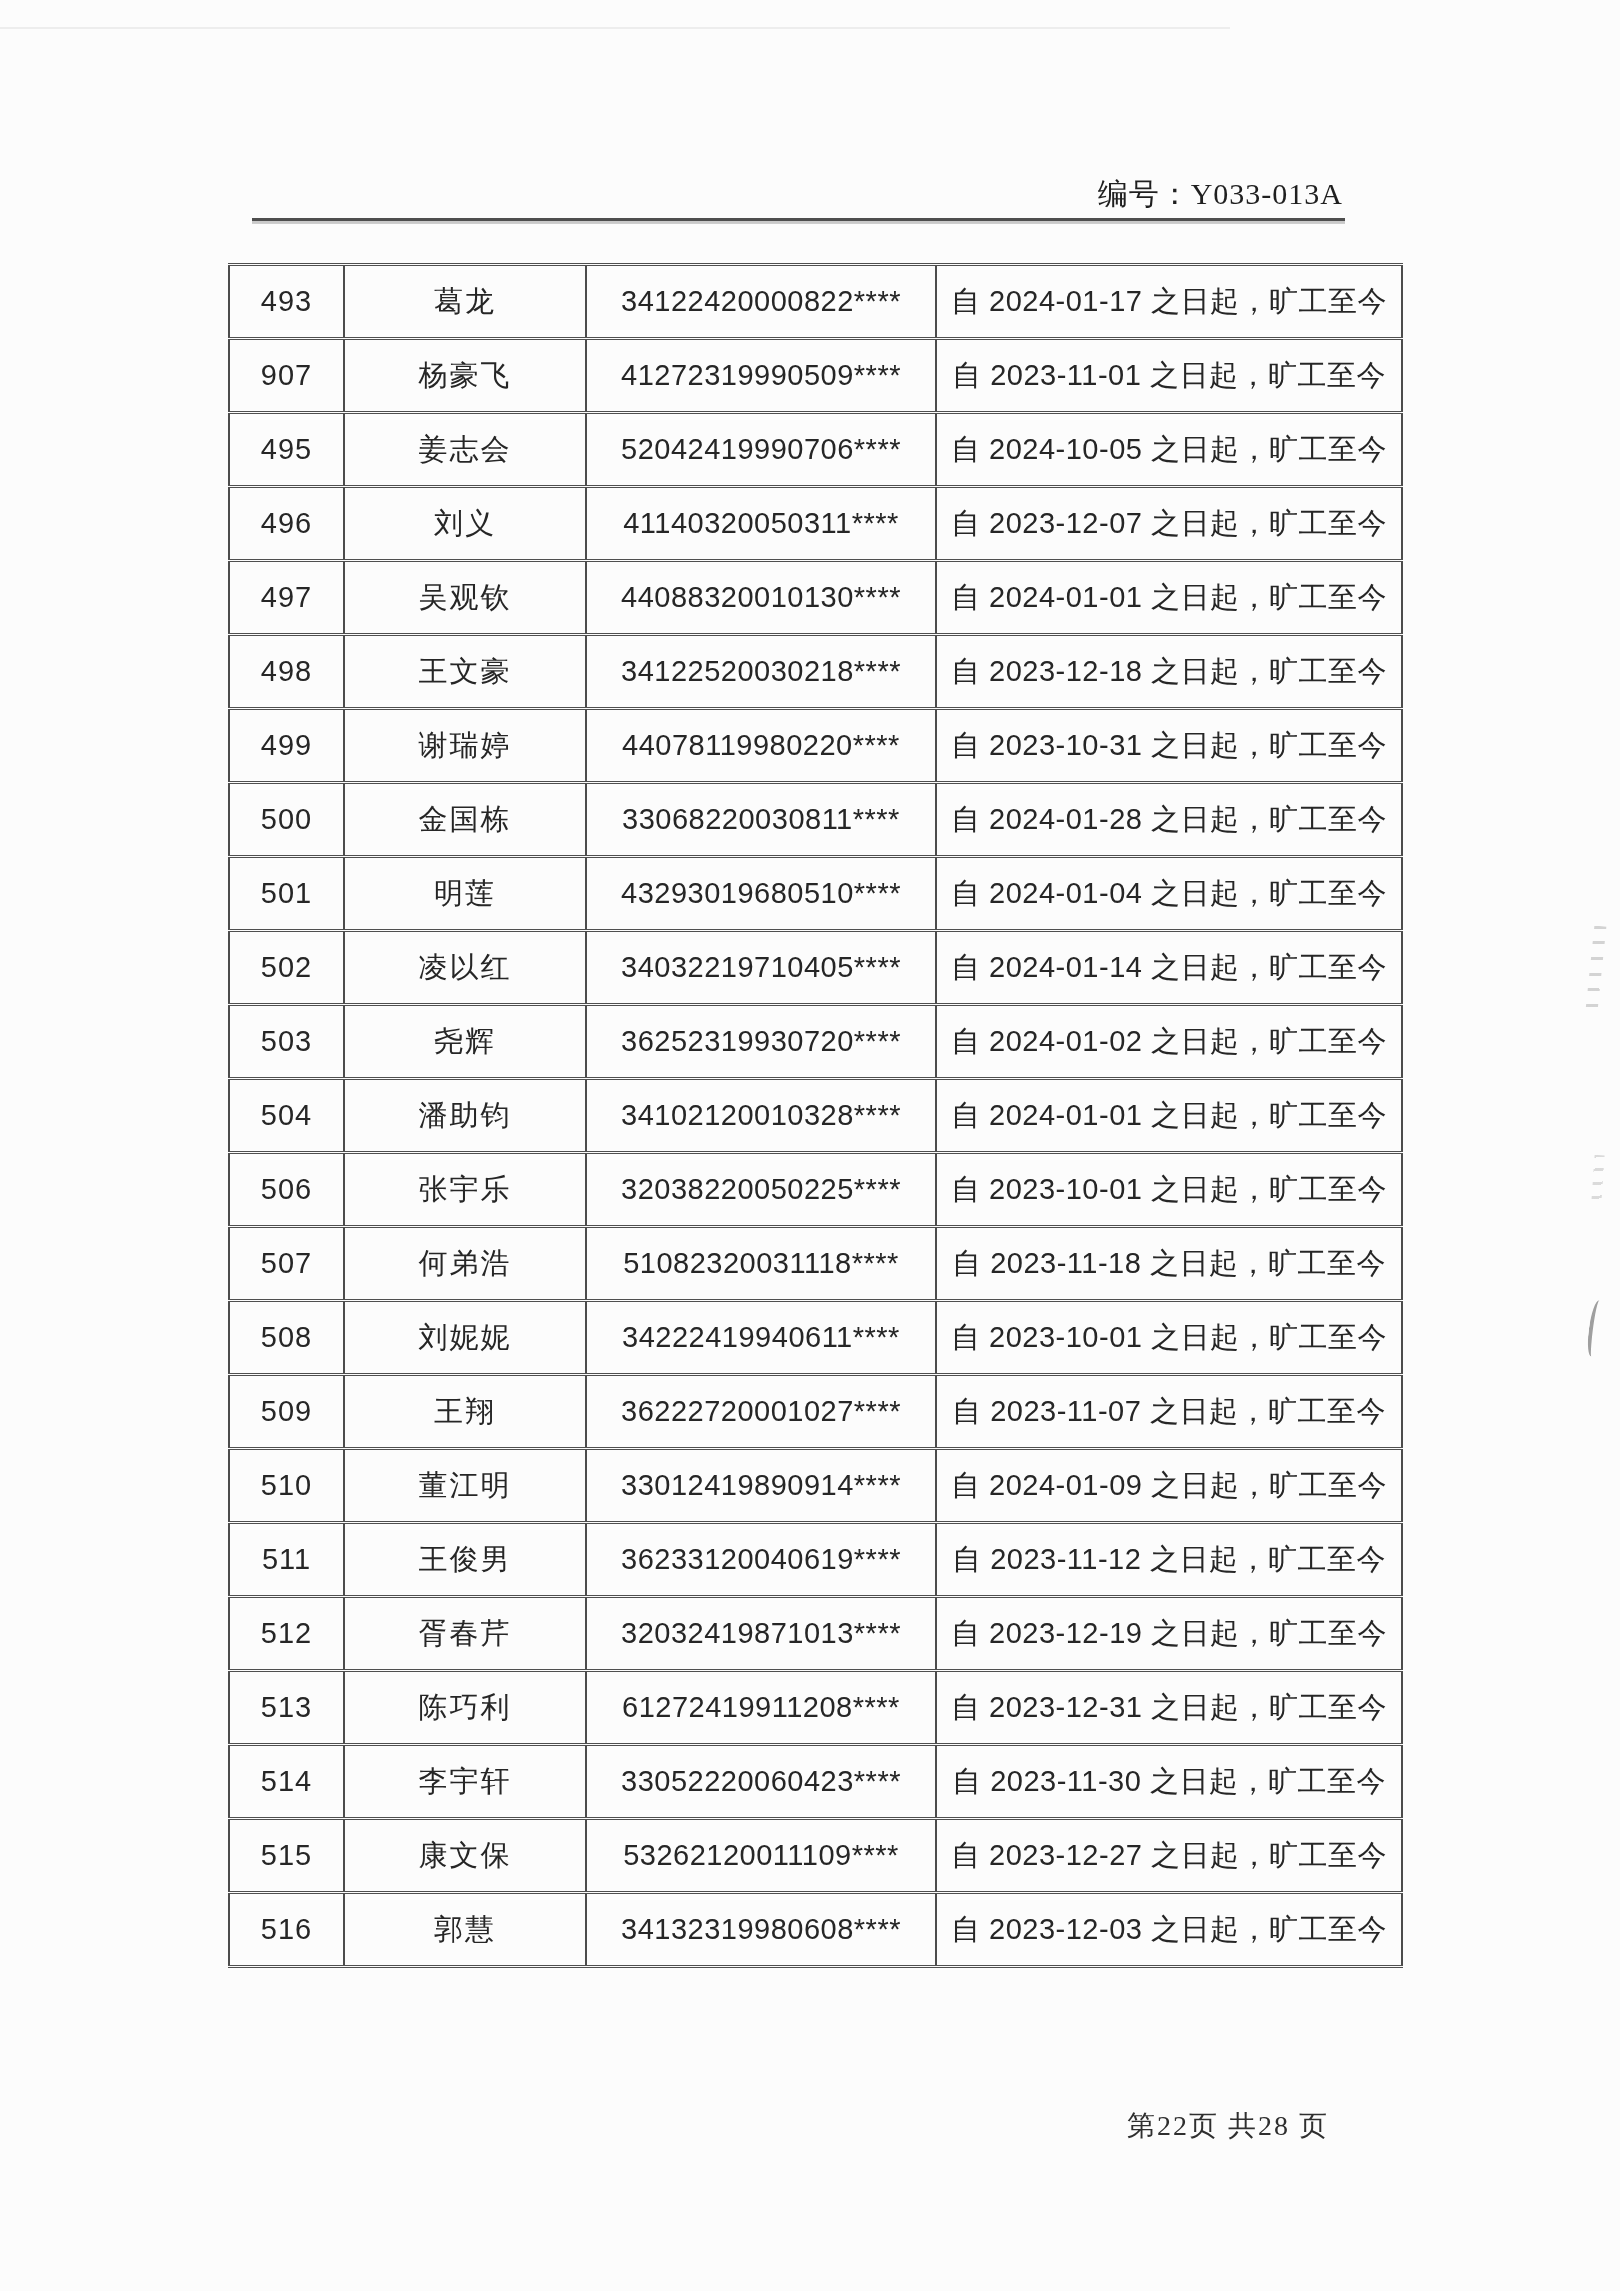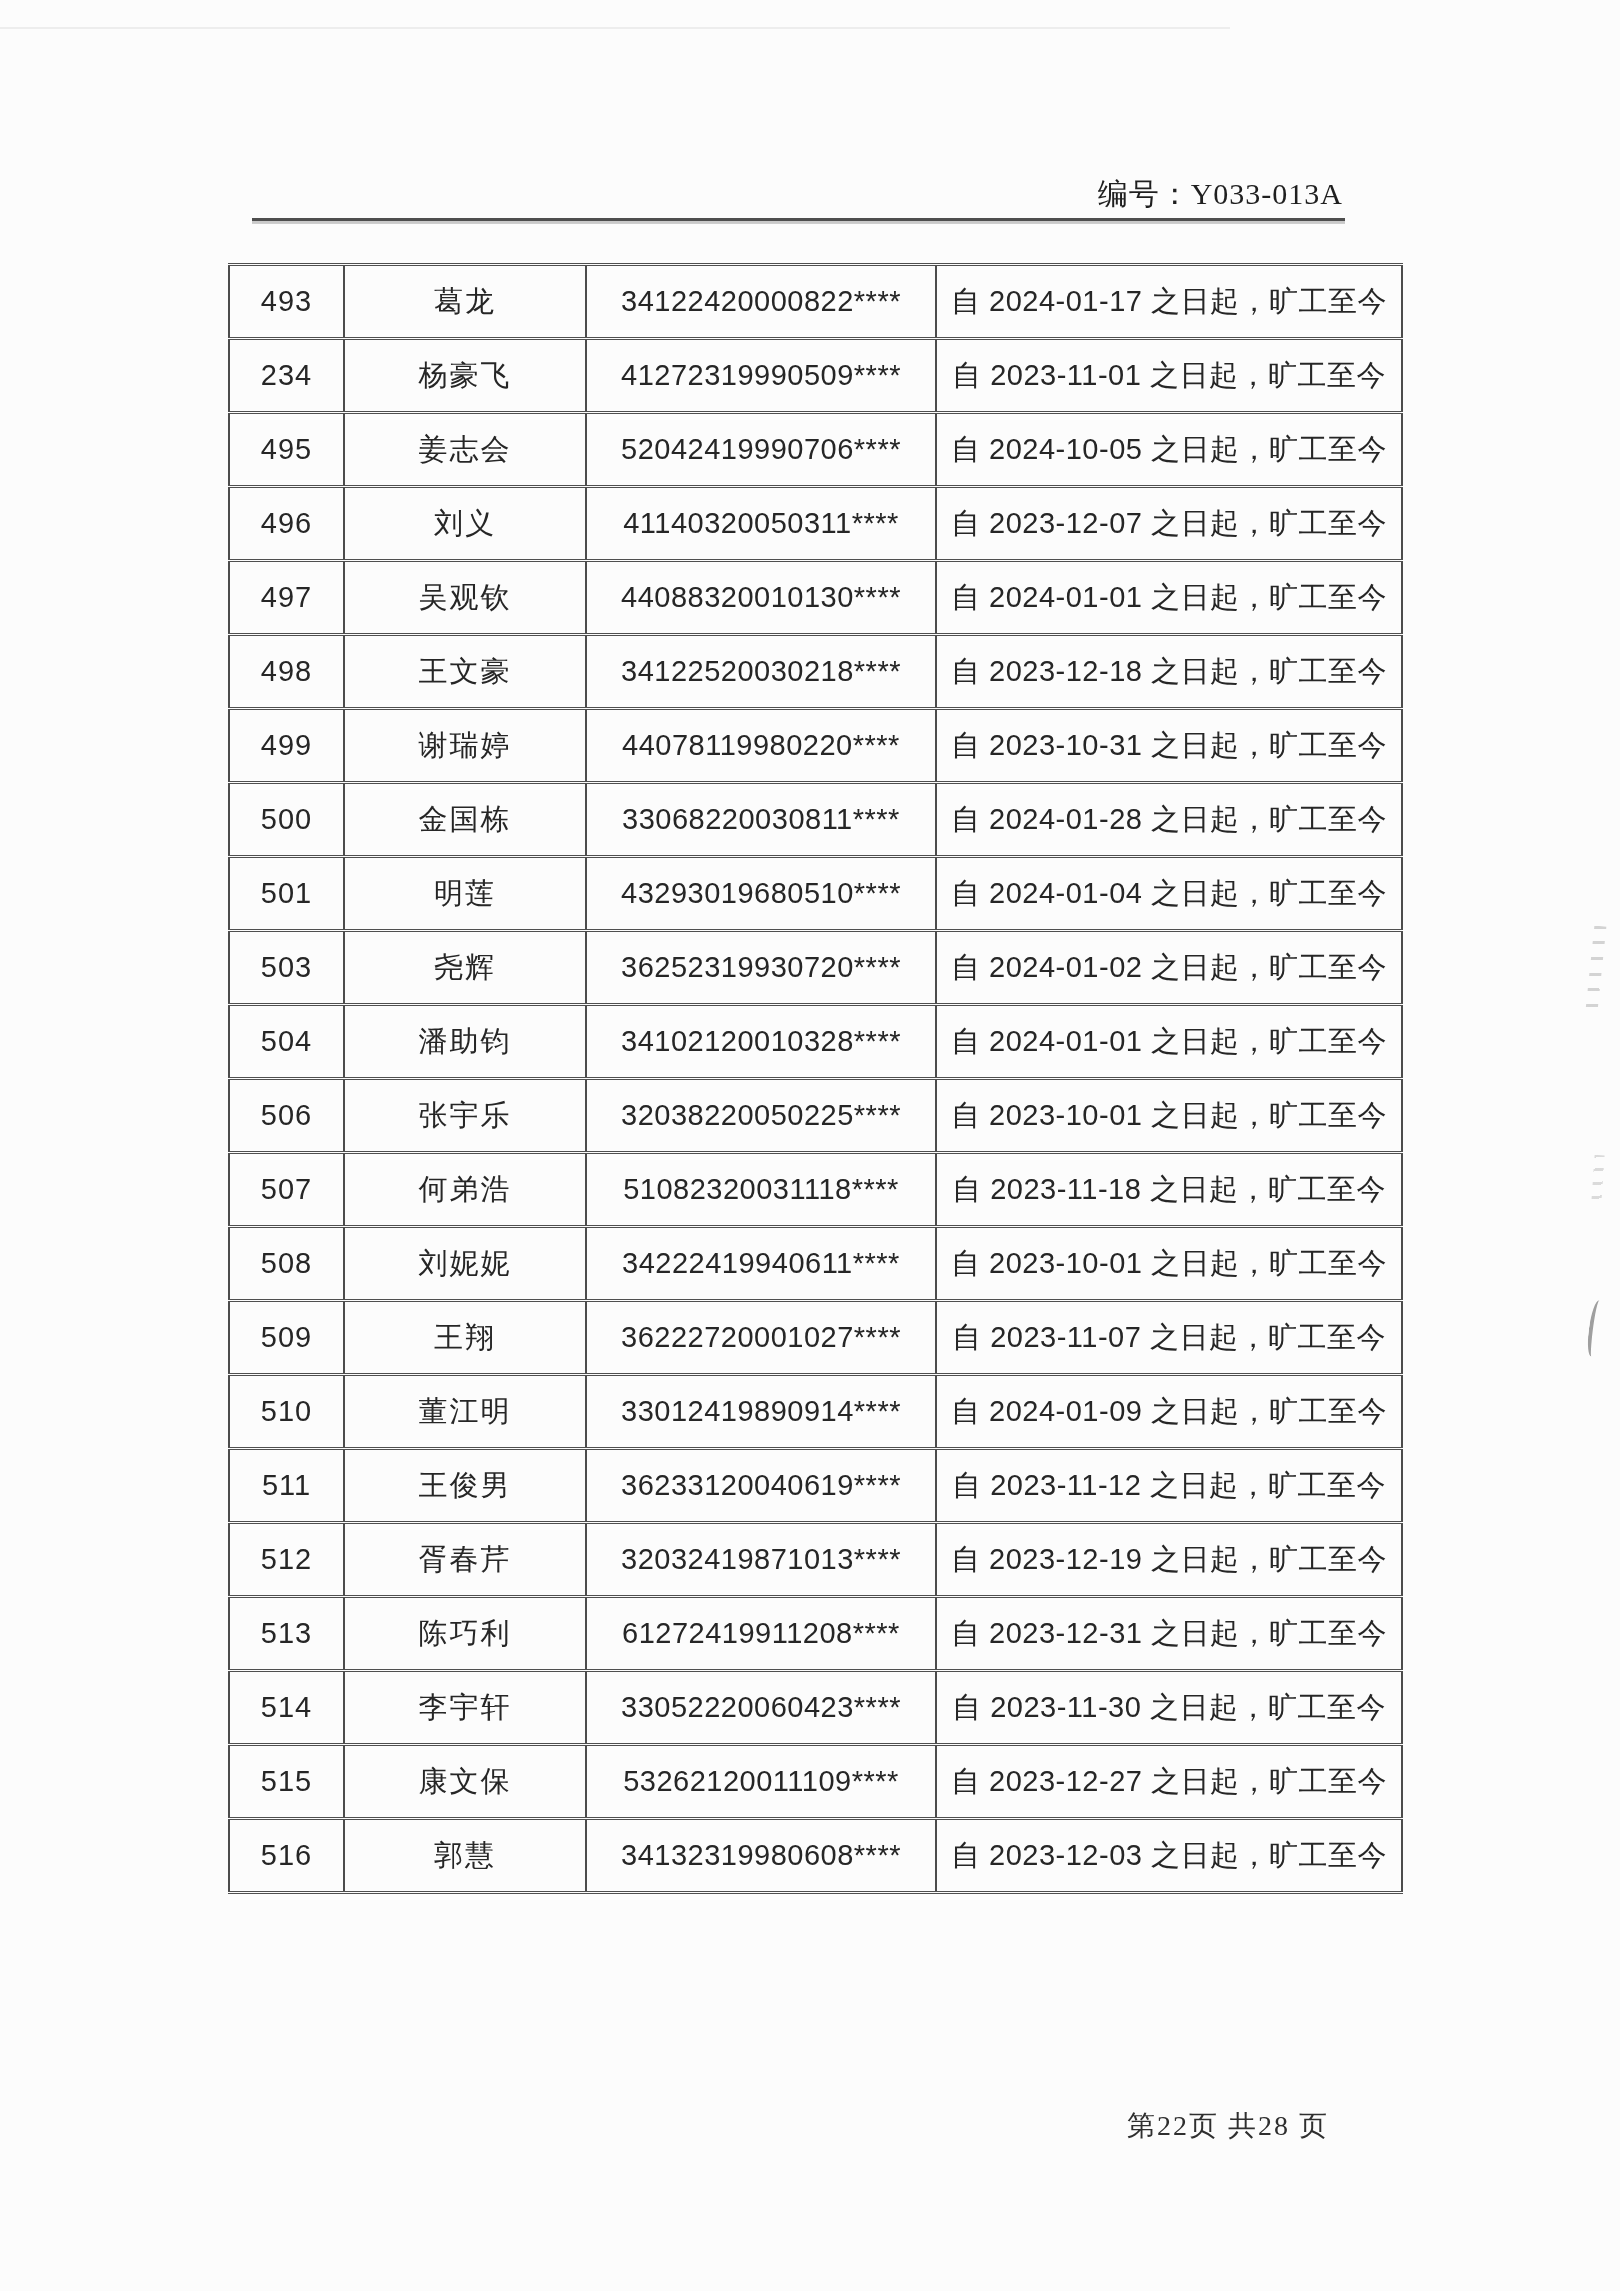--- a/index.html
+++ b/index.html
@@ -132,21 +132,21 @@
       <col style="width:466px">
     </colgroup>
     <tbody id="roster-body">
         <tr>
       <td class="c-index">493</td>
       <td class="c-name">葛龙</td>
       <td class="c-id">34122420000822****</td>
       <td class="c-status">自 2024-01-17 之日起，旷工至今</td>
     </tr>
         <tr>
-      <td class="c-index">234</td>
+      <td class="c-index">907</td>
       <td class="c-name">杨豪飞</td>
       <td class="c-id">41272319990509****</td>
       <td class="c-status">自 2023-11-01 之日起，旷工至今</td>
     </tr>
         <tr>
       <td class="c-index">495</td>
       <td class="c-name">姜志会</td>
       <td class="c-id">52042419990706****</td>
       <td class="c-status">自 2024-10-05 之日起，旷工至今</td>
     </tr>
@@ -180,20 +180,26 @@
       <td class="c-id">33068220030811****</td>
       <td class="c-status">自 2024-01-28 之日起，旷工至今</td>
     </tr>
         <tr>
       <td class="c-index">501</td>
       <td class="c-name">明莲</td>
       <td class="c-id">43293019680510****</td>
       <td class="c-status">自 2024-01-04 之日起，旷工至今</td>
     </tr>
         <tr>
+      <td class="c-index">502</td>
+      <td class="c-name">凌以红</td>
+      <td class="c-id">34032219710405****</td>
+      <td class="c-status">自 2024-01-14 之日起，旷工至今</td>
+    </tr>
+        <tr>
       <td class="c-index">503</td>
       <td class="c-name">尧辉</td>
       <td class="c-id">36252319930720****</td>
       <td class="c-status">自 2024-01-02 之日起，旷工至今</td>
     </tr>
         <tr>
       <td class="c-index">504</td>
       <td class="c-name">潘助钧</td>
       <td class="c-id">34102120010328****</td>
       <td class="c-status">自 2024-01-01 之日起，旷工至今</td>

